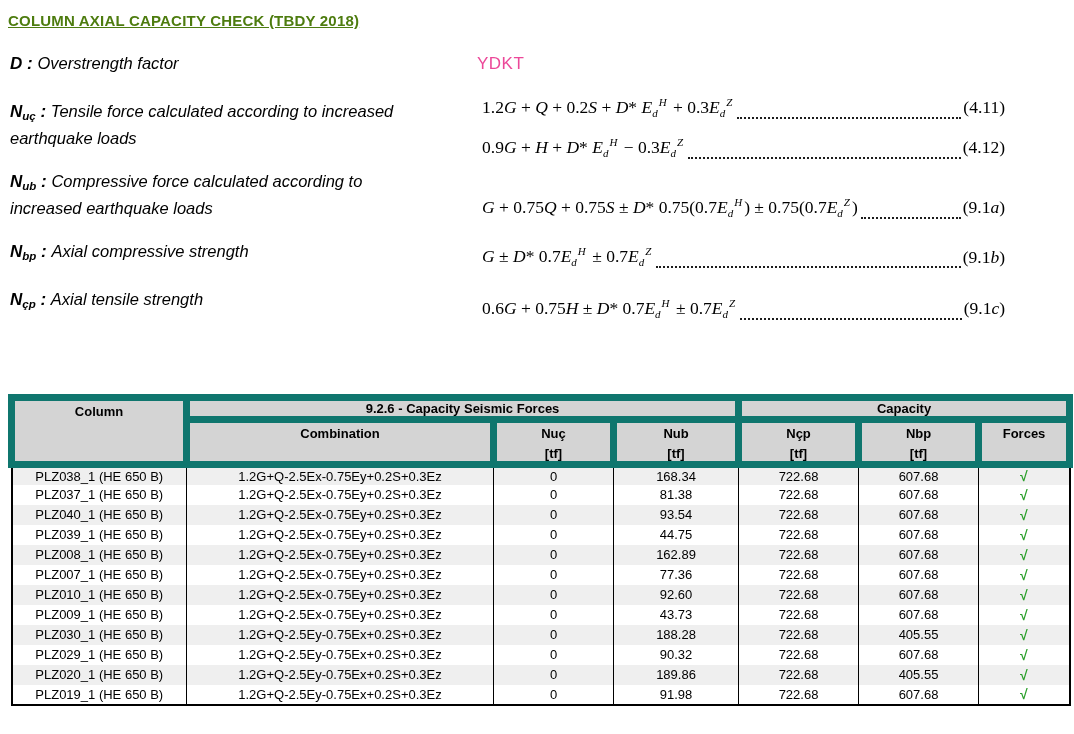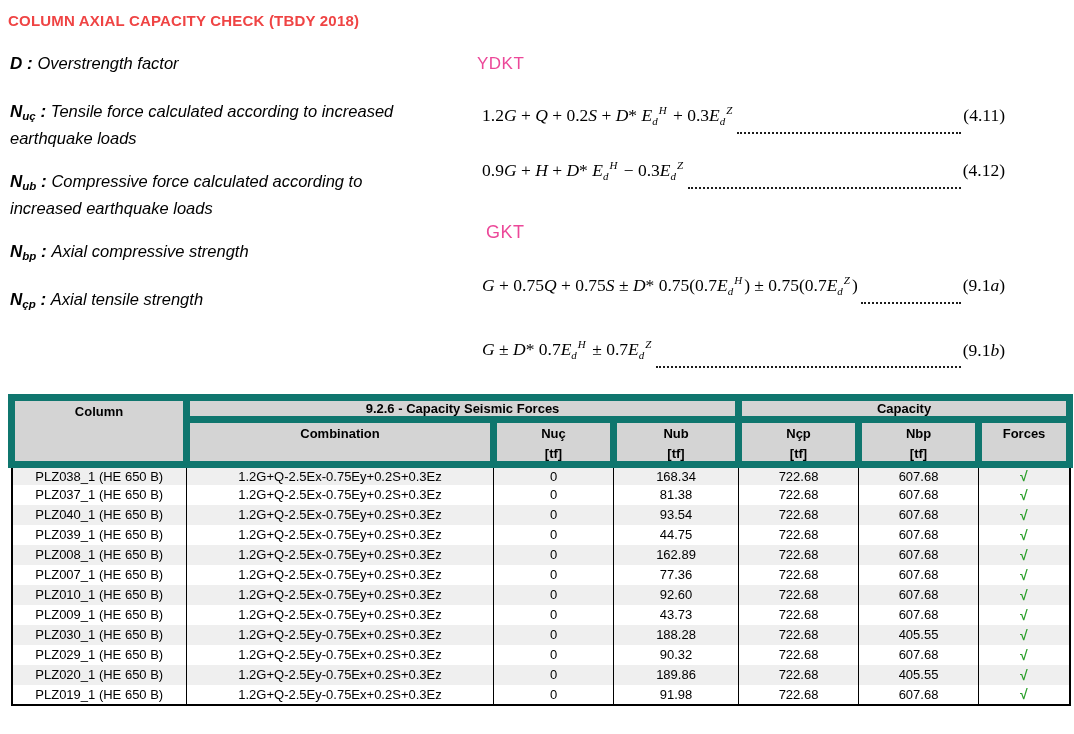--- a/index.html
+++ b/index.html
@@ -5,41 +5,41 @@
   * { margin:0; padding:0; box-sizing:border-box; }
   html,body { background:#ffffff; }
   body {
     width:1074px; height:734px; position:relative; overflow:hidden;
     font-family:"Liberation Sans", sans-serif; color:#000;
   }
 
   
   .page-title {
     position:absolute; left:8px; top:12px;
-    font-size:15px; font-weight:bold; letter-spacing:0.2px; color:#ef4444;
+    font-size:15px; font-weight:bold; letter-spacing:0.2px; color:#4d7c0f;text-decoration:underline;
   }
 
   
   .defs { position:absolute; left:10px; top:52px; width:415px; }
   .def { margin-bottom:21px; font-size:16.5px; line-height:22px; }
   .def-sym { font-weight:bold; font-style:italic; font-size:17px; }
   .def-sub { font-weight:bold; font-style:italic; font-size:11.5px; vertical-align:-3px; }
   .def-sep { font-weight:bold; font-style:italic; }
   .def-desc { font-style:italic; }
 
   
   .formulas { position:absolute; left:477px; top:54px; width:528px; }
   .combo-group-label {
     font-size:17px; color:#ec4899; letter-spacing:0.5px; line-height:20px;
   }
   .ydkt-label { margin-bottom:18px; }
   .gkt-label  { margin-left:9px; margin-bottom:20px; font-size:18px; }
   .eq {
     display:flex; align-items:baseline;
-    font-family:"Liberation Serif", serif; font-size:17.5px; line-height:36px;
+    font-family:"Liberation Serif", serif; font-size:17.5px; line-height:21px;
     margin-left:5px;
   }
   .eq-411 { margin-bottom:8px; }
   .eq-412 { margin-bottom:28px; }
   .eq-91a { margin-bottom:17px; }
   .eq-91b { margin-bottom:20px;align-items:center; }
   .eq-91c { margin-bottom:0; }
   .eq-body { white-space:pre; }
   .eq-label { white-space:pre; }
   .seg-n { font-style:normal; }
@@ -115,21 +115,20 @@
     <span class="leader"></span>
     <span class="eq-label"><span class="seg-n">(4.11)</span></span>
   </div>
 
   <div class="eq eq-412">
     <span class="eq-body"><span class="seg-n">0.9</span><span class="seg-i">G</span><span class="seg-n"> + </span><span class="seg-i">H</span><span class="seg-n"> + </span><span class="seg-i">D</span><span class="seg-n">* </span><span class="seg-i">E</span><span class="seg-sub">d</span><span class="seg-sup">H</span><span class="seg-n"> − 0.3</span><span class="seg-i">E</span><span class="seg-sub">d</span><span class="seg-sup">Z</span></span>
     <span class="leader"></span>
     <span class="eq-label"><span class="seg-n">(4.12)</span></span>
   </div>
 
-  <div class="combo-group-label gkt-label">GKT</div>
 
   <div class="eq eq-91a">
     <span class="eq-body"><span class="seg-i">G</span><span class="seg-n"> + 0.75</span><span class="seg-i">Q</span><span class="seg-n"> + 0.75</span><span class="seg-i">S</span><span class="seg-n"> ± </span><span class="seg-i">D</span><span class="seg-n">* 0.75(0.7</span><span class="seg-i">E</span><span class="seg-sub">d</span><span class="seg-sup">H</span><span class="seg-n">) ± 0.75(0.7</span><span class="seg-i">E</span><span class="seg-sub">d</span><span class="seg-sup">Z</span><span class="seg-n">)</span></span>
     <span class="leader"></span>
     <span class="eq-label"><span class="seg-n">(9.1</span><span class="seg-i">a</span><span class="seg-n">)</span></span>
   </div>
 
   <div class="eq eq-91b">
     <span class="eq-body"><span class="seg-i">G</span><span class="seg-n"> ± </span><span class="seg-i">D</span><span class="seg-n">* 0.7</span><span class="seg-i">E</span><span class="seg-sub">d</span><span class="seg-sup">H</span><span class="seg-n"> ± 0.7</span><span class="seg-i">E</span><span class="seg-sub">d</span><span class="seg-sup">Z</span></span>
     <span class="leader"></span>

